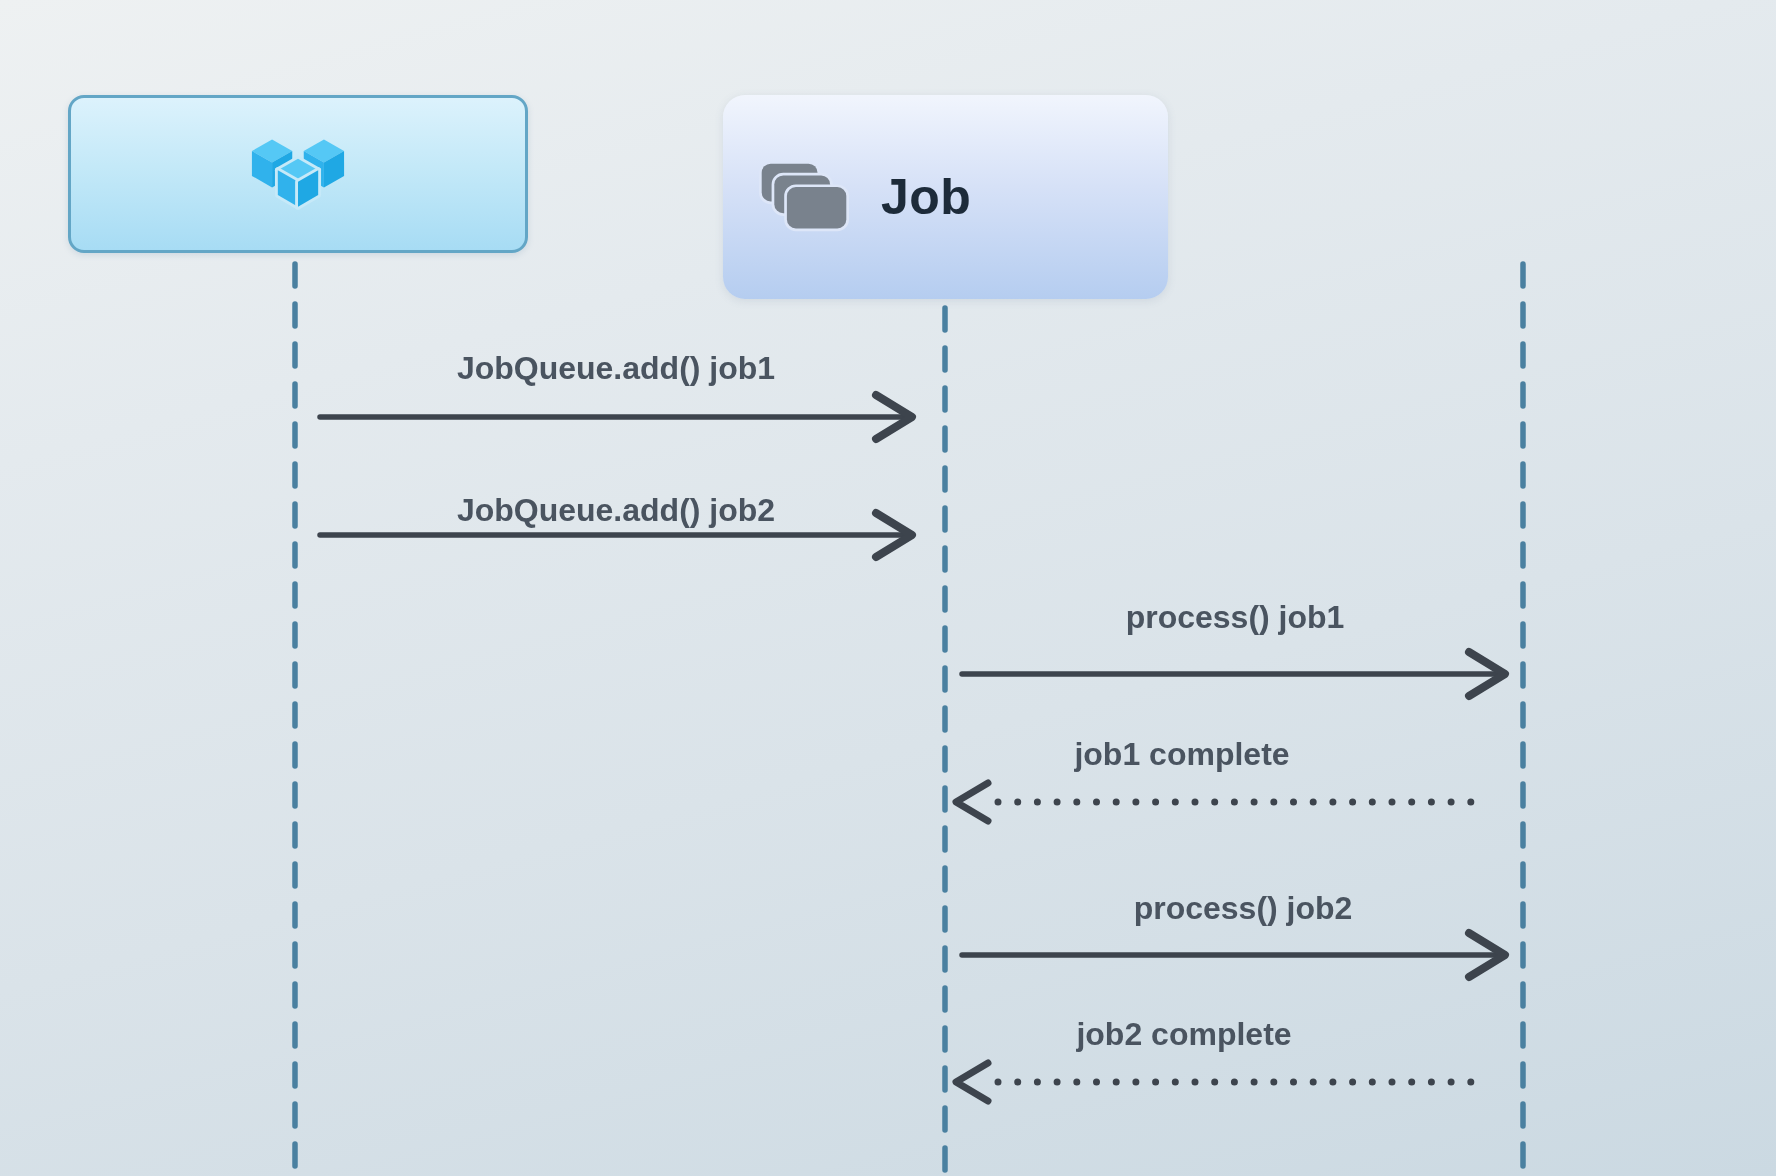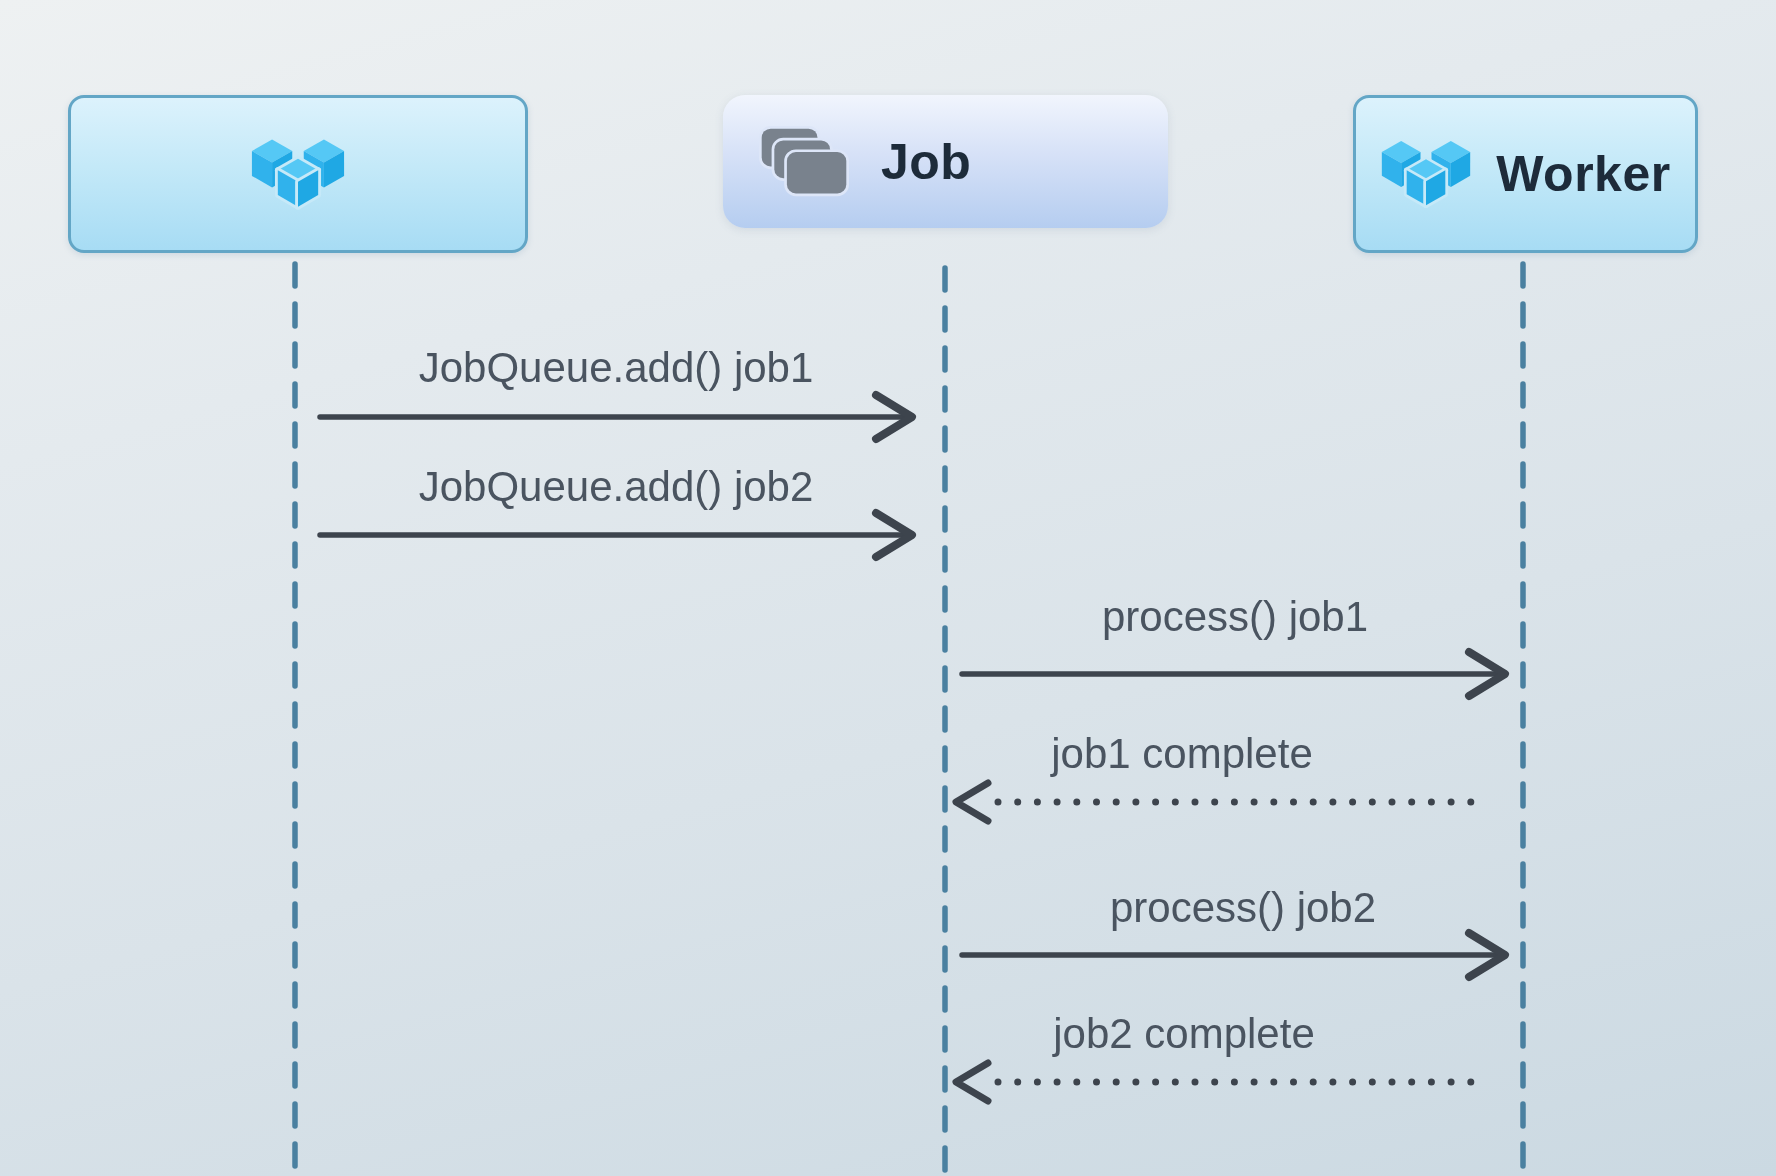--- a/index.html
+++ b/index.html
@@ -24,37 +24,37 @@
   .actor-label{
     font-size:50px;font-weight:bold;color:#1d2b3a;letter-spacing:0.5px;white-space:nowrap;
   }
   .actor-vendure{
     left:68px;top:95px;width:460px;height:158px;
     border:3px solid #63a6c6;border-radius:16px;
     background:linear-gradient(180deg,#dcf2fc 0%,#c4e9f8 45%,#a7dcf4 100%);
     box-shadow:0 2px 6px rgba(90,130,160,0.18);
   }
   .actor-job{
-    left:723px;top:95px;width:445px;height:133px;
+    left:723px;top:95px;width:445px;height:204px;
     border-radius:22px;
     background:linear-gradient(180deg,#f1f5fd 0%,#d6e1f7 45%,#b5cdf0 100%);
     justify-content:flex-start;padding-left:36px;gap:32px;
     box-shadow:0 2px 8px rgba(100,120,150,0.15);
   }
   .actor-worker{
     left:1353px;top:95px;width:345px;height:158px;
     border:3px solid #63a6c6;border-radius:16px;
     background:linear-gradient(180deg,#dcf2fc 0%,#c4e9f8 45%,#a7dcf4 100%);
     box-shadow:0 2px 6px rgba(90,130,160,0.18);
     gap:24px;
   }
   .icon{display:flex;align-items:center;}
   .msg{
     position:absolute;transform:translateX(-50%);
-    font-size:42px;font-weight:normal;color:#4a5460;
+    font-size:32px;font-weight:bold;color:#4a5460;
     line-height:36px;white-space:nowrap;text-align:center;
   }
 </style>
 </head>
 <body>
 
 <div class="canvas">
 
   <svg class="overlay" viewBox="0 0 1776 1176">
 
@@ -119,41 +119,21 @@
         <g stroke="#dde6f8" stroke-width="6" paint-order="stroke">
           <rect x="3" y="3" width="62" height="42" rx="10" fill="#79828d"></rect>
           <rect x="17" y="16" width="62" height="42" rx="10" fill="#79828d"></rect>
           <rect x="31" y="29" width="66" height="46" rx="10" fill="#79828d"></rect>
         </g>
       </svg>
     </span>
     <span class="actor-label">Job</span>
   </div>
 
-  <div class="actor actor-worker">
-    <span class="icon">
-      <svg width="92" height="78" viewBox="0 0 100 84">
-        <g>
-          <polygon points="23,6 44,18 23,30 2,18" fill="#55c8f5"></polygon>
-          <polygon points="2,18 23,30 23,56 2,44" fill="#30b2ec"></polygon>
-          <polygon points="44,18 23,30 23,56 44,44" fill="#1fa8e4"></polygon>
-          <polygon points="77,6 98,18 77,30 56,18" fill="#55c8f5"></polygon>
-          <polygon points="56,18 77,30 77,56 56,44" fill="#30b2ec"></polygon>
-          <polygon points="98,18 77,30 77,56 98,44" fill="#1fa8e4"></polygon>
-        </g>
-        <g stroke="#c6e9f8" stroke-width="6" stroke-linejoin="round" paint-order="stroke">
-          <polygon points="50,26 71,38 50,50 29,38" fill="#55c8f5"></polygon>
-          <polygon points="29,38 50,50 50,76 29,64" fill="#30b2ec"></polygon>
-          <polygon points="71,38 50,50 50,76 71,64" fill="#1fa8e4"></polygon>
-        </g>
-      </svg>
-    </span>
-    <span class="actor-label">Worker</span>
-  </div>
 
   <div class="msg" style="left:616px;top:350px;">JobQueue.add() job1</div>
-  <div class="msg" style="left:616px;top:469px;">JobQueue.add() job2</div>
+  <div class="msg" style="left:616px;top:492px;">JobQueue.add() job2</div>
   <div class="msg" style="left:1235px;top:599px;">process() job1</div>
   <div class="msg" style="left:1182px;top:736px;">job1 complete</div>
   <div class="msg" style="left:1243px;top:890px;">process() job2</div>
   <div class="msg" style="left:1184px;top:1016px;">job2 complete</div>
 
 </div>
 
 </body></html>

